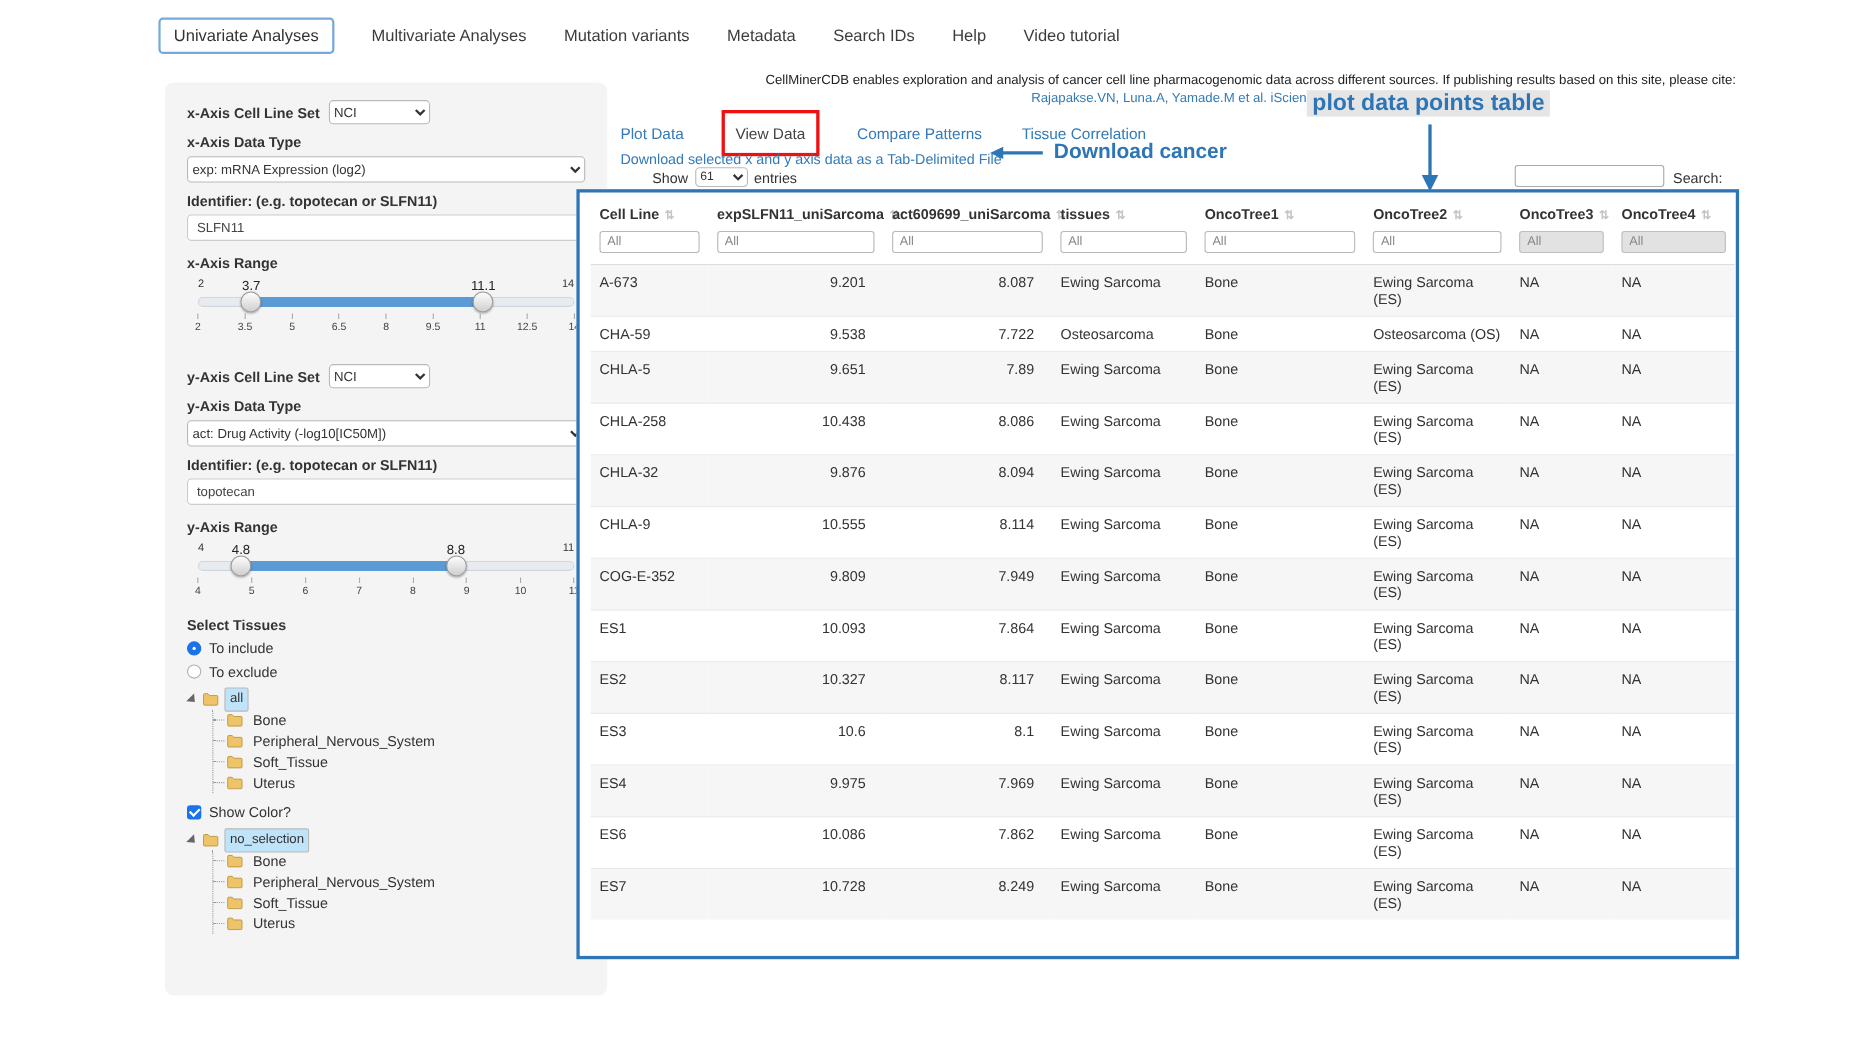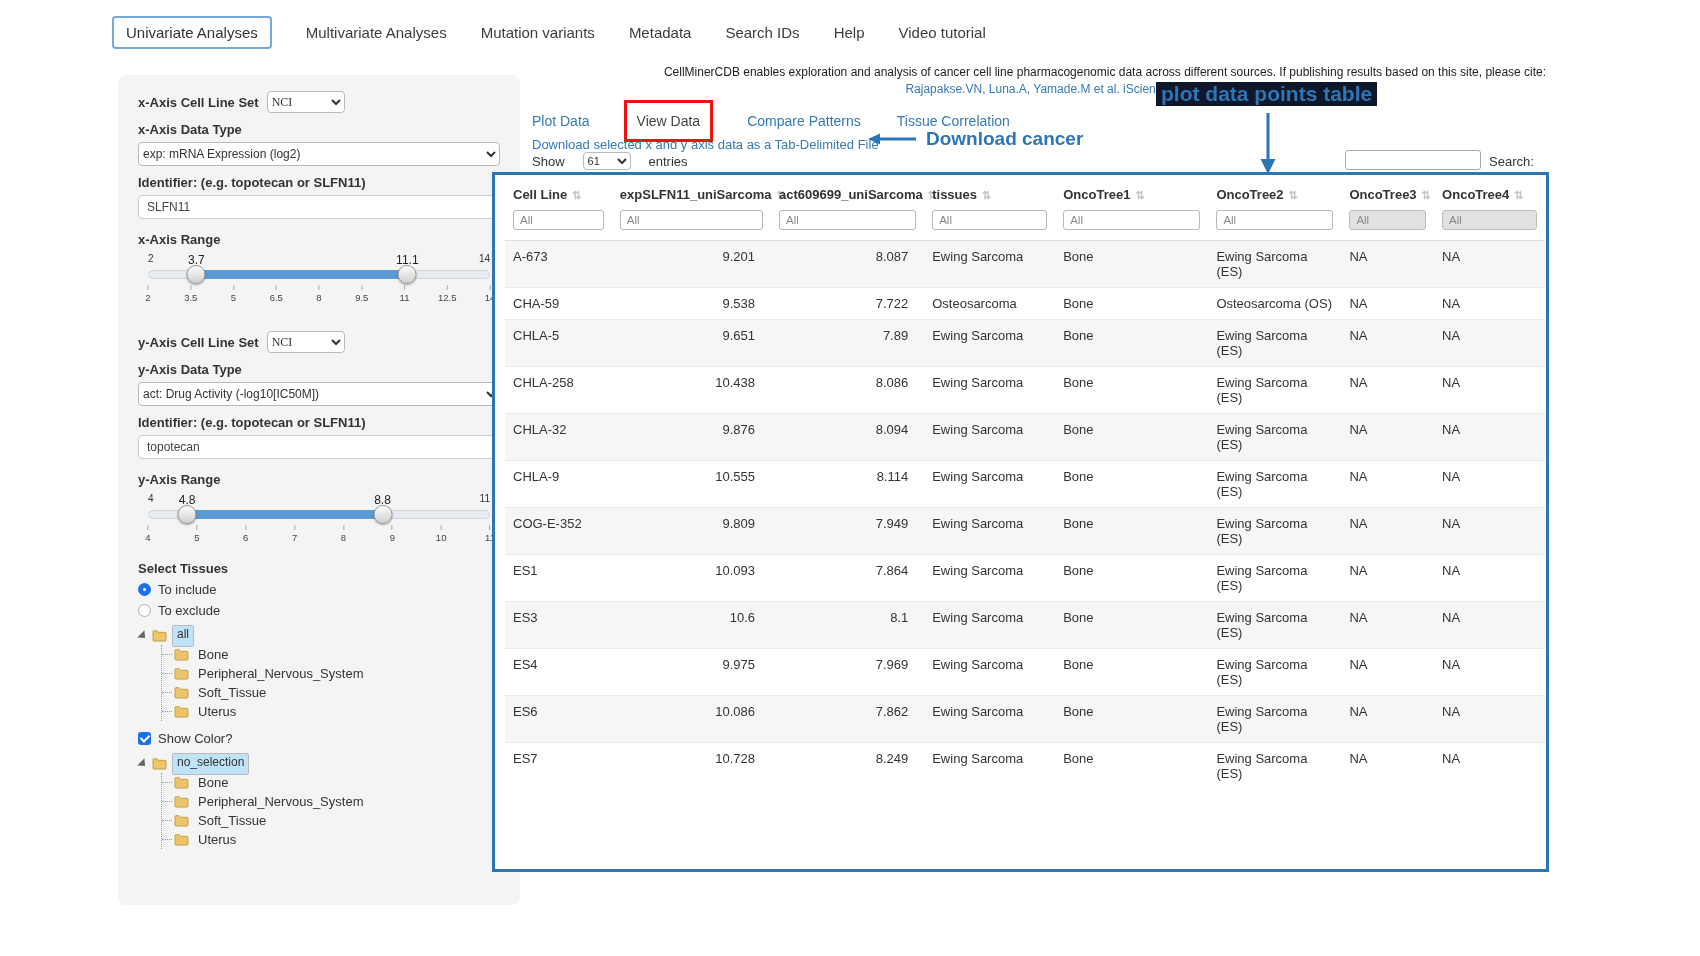--- a/index.html
+++ b/index.html
@@ -1,32 +1,32 @@
 <!DOCTYPE html>
 <html style="--accent: #2e75b6; --red: #ed1111;"><head>
 <meta charset="utf-8">
 <style>
   :root { --accent:#2e75b6; --red:#ed1111; --link:#337ab7; }
   * { box-sizing:border-box; }
   html,body { margin:0; padding:0; }
   body { width:1700px; height:956px; background:#fff; font-family:"Liberation Sans",sans-serif; position:relative; overflow:hidden; }
-  .page { position:absolute; inset:0; }
+  .page { position:absolute; inset:0;margin-left:32px; }
 
   
   .nav { position:absolute; left:112px; top:16px; display:flex; align-items:center; gap:34px; font-size:15px; color:#3c3c3c; }
   .nav-tab { cursor:pointer; white-space:nowrap; }
   .nav-tab.active { border:2px solid #74a9da; border-radius:4px; padding:6px 12px; color:#333; background:#fff; }
 
   
   .sidebar { position:absolute; left:118px; top:75px; width:402px; height:830px; background:#f4f4f4; border-radius:8px; padding:16px 20px; }
   .lbl { font-size:13px; font-weight:bold; color:#333; }
   .inline-row { display:flex; align-items:center; gap:8px; }
   .mt8 { margin-top:9px; } .mt14 { margin-top:13px; } .mt16 { margin-top:16px; } .mt24 { margin-top:26px; }
   .sel { font-size:12px; height:22px; border:1px solid #b9b9b9; border-radius:4px; background:#fff; color:#333; }
-  .sel-sm { width:78px;font-family:Liberation Serif, serif; }
+  .sel-sm { width:92px; }
   .sel-full { width:100%; height:24px; margin-top:5px; }
   .txt { width:100%; height:24px; border:1px solid #ccc; border-radius:4px; margin-top:5px; font-size:12px; padding:0 8px; color:#444; background:#fff; }
 
   
   .slider { position:relative; height:52px; margin:6px 10px 14px 10px; }
   .sl-minmax { position:absolute; top:0; font-size:10px; color:#333; }
   .sl-val { position:absolute; top:0; font-size:12px; color:#222; transform:translateX(-50%); }
   .sl-track { position:absolute; top:17px; left:0; right:0; height:9px; background:#e8ecf0; border:1px solid #d0d6dc; border-radius:5px; }
   .sl-bar { position:absolute; top:17px; height:9px; background:#5b9bd5; border-radius:2px; }
   .sl-handle { position:absolute; top:12px; width:19px; height:19px; border-radius:50%; background:linear-gradient(#fdfdfd,#cfcfcf); border:1px solid #9a9a9a; box-shadow:0 1px 2px rgba(0,0,0,0.35); transform:translateX(-50%); }
@@ -54,21 +54,21 @@
   .tree-child::before { content:""; position:absolute; left:0; top:9px; width:10px; border-top:1px dotted #9a9a9a; }
 
   
   .citation { position:absolute; left:520px; top:64px; width:1170px; text-align:center; font-size:12px; color:#222; line-height:17px; }
   .cite-link { color:var(--link); text-decoration:none; display:inline-block; cursor:pointer; }
   .view-tabs { position:absolute; left:532px; top:108px; display:flex; align-items:center; gap:36px; font-size:14px; }
   .vtab { color:var(--link); cursor:pointer; white-space:nowrap; }
   .vtab.active { color:#444; }
   .vtab.red-box { border:3px solid var(--red); padding:10px 10px; margin:-8px -2px; }
   .dl-link { position:absolute; left:532px; top:137px; font-size:13px; color:var(--link); text-decoration:none; cursor:pointer; }
-  .show-entries { position:absolute; left:532px; top:152px; display:flex; align-items:center; gap:18px; font-size:13px; color:#333; }
+  .show-entries { position:absolute; left:561px; top:152px; display:flex; align-items:center; gap:6px; font-size:13px; color:#333; }
   .sel-xs { width:48px; height:18px; font-size:11px; }
   .search-input { position:absolute; left:1345px; top:150px; width:136px; height:20px; border:1px solid #aaa; border-radius:3px; background:#fff; }
   .search-label { position:absolute; left:1489px; top:154px; font-size:13px; color:#333; }
 
   
   .dt-wrap { position:absolute; left:492px; top:172px; width:1057px; height:700px; border:3px solid var(--accent); background:#fff; overflow:hidden; }
   .dt { border-collapse:collapse; margin:2px 0 0 10px; font-size:13px; color:#333; table-layout:fixed; width:1040px; }
   .dt th { font-weight:bold; text-align:left; padding:10px 8px 6px; white-space:nowrap; }
   .sort { color:#c4c4c4; font-size:11px; margin-left:5px; }
   .filter-row th { padding:2px 8px 10px; }
@@ -77,21 +77,21 @@
   .filter-input::placeholder { color:#888; }
   .dt td { padding:8px 8px; border-top:1px solid #eaeaea; vertical-align:top; }
   .dt td.num { text-align:right; padding-right:16px; }
   .dt tbody tr:nth-child(odd) { background:#f6f6f6; }
   .dt tbody tr:first-child td { border-top:1px solid #dcdcdc; }
 
   
   .ann-download { position:absolute; left:866px; top:128px; display:flex; align-items:center; gap:8px; }
   .ann-text { font-weight:bold; font-size:19px; color:var(--accent); white-space:nowrap; }
   .ann-text.big { font-size:21px; }
-  .ann-plot { position:absolute; left:1156px; top:82px; background:#0f172a; padding:0 5px; }
+  .ann-plot { position:absolute; left:1156px; top:82px; background:#e5e5e5; padding:0 5px; }
   .arrow-left line, .arrow-down line { stroke:var(--accent); stroke-width:3; }
   .arrow-left polygon, .arrow-down polygon { fill:var(--accent); }
   .arrow-down { position:absolute; left:1255px; top:113px; }
 </style>
 </head>
 <body>
 
 <div class="page">
 
   <div class="nav">
@@ -382,20 +382,30 @@
             <td class="">ES1</td>
             <td class="num">10.093</td>
             <td class="num">7.864</td>
             <td class="">Ewing Sarcoma</td>
             <td class="">Bone</td>
             <td class="">Ewing Sarcoma (ES)</td>
             <td class="">NA</td>
             <td class="">NA</td>
           </tr>
           <tr>
+            <td class="">ES2</td>
+            <td class="num">10.327</td>
+            <td class="num">8.117</td>
+            <td class="">Ewing Sarcoma</td>
+            <td class="">Bone</td>
+            <td class="">Ewing Sarcoma (ES)</td>
+            <td class="">NA</td>
+            <td class="">NA</td>
+          </tr>
+          <tr>
             <td class="">ES3</td>
             <td class="num">10.6</td>
             <td class="num">8.1</td>
             <td class="">Ewing Sarcoma</td>
             <td class="">Bone</td>
             <td class="">Ewing Sarcoma (ES)</td>
             <td class="">NA</td>
             <td class="">NA</td>
           </tr>
           <tr>

